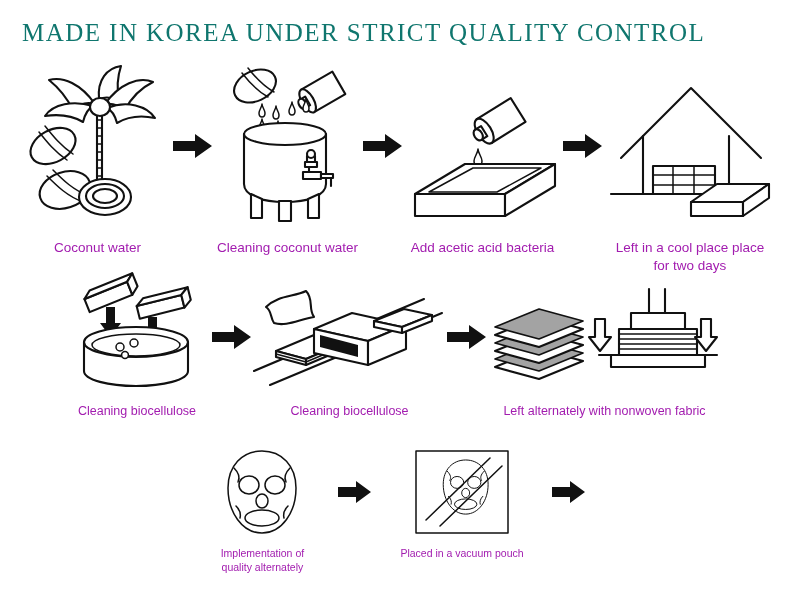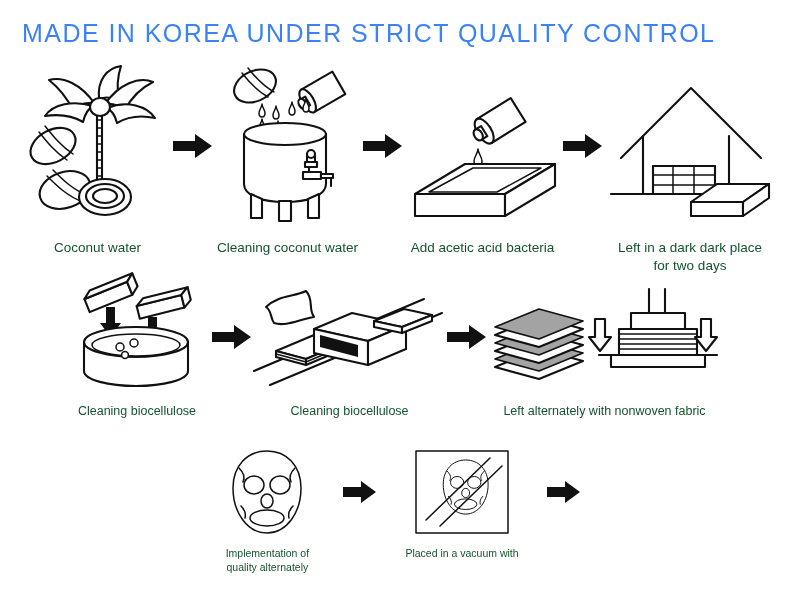--- a/index.html
+++ b/index.html
@@ -24,23 +24,23 @@
     width: 800px;
     height: 66px;
     display: flex;
     align-items: center;
   }
   .page-title {
     margin-left: 22px;
     font-size: 25px;
     letter-spacing: 1.45px;
     font-weight: 400;
-    color: #3b82f6;
+    color: #0f766e;
     white-space: nowrap;
-    font-family: Liberation Sans, sans-serif;
+    font-family: Liberation Serif, serif;
   }
 
   
   .flow-row {
     position: absolute;
     display: flex;
     align-items: flex-start;
     justify-content: center;
   }
   #row-1 { left: 0;   top: 66px;  width: 800px; }
@@ -53,21 +53,21 @@
     align-items: center;
   }
   .step-art {
     display: flex;
     align-items: flex-end;
     justify-content: center;
   }
   .step-caption {
     text-align: center;
     line-height: 1.32;
-    color: #14532d;
+    color: #a21caf;
     font-family: "Liberation Sans", sans-serif;
   }
 
   
   #row-1 .step-art { height: 160px; }
   #row-1 .step-caption { font-size: 13.5px; margin-top: 13px; }
 
   #row-2 .step-art { height: 104px; }
   #row-2 .step-caption { font-size: 12.5px; margin-top: 14px; }
 
@@ -241,21 +241,21 @@
           <path class="ln-t" d="M50 109 L112 109 M50 119 L112 119"></path>
           <path class="ln-t" d="M70 100 L70 128 M91 100 L91 128"></path>
         </g>
 
         <path class="fillw" d="M88 136 L114 118 L166 118 L140 136 Z"></path>
         <path class="fillw" d="M88 136 L140 136 L140 150 L88 150 Z"></path>
         <path class="fillw" d="M140 136 L166 118 L166 132 L140 150 Z"></path>
       </svg>
     </div>
     <div class="step-caption">
-      <div>Left in a dark dark place</div>
+      <div>Left in a cool place place</div>
       <div>for two days</div>
     </div>
   </div>
 
 </div>
 
 <div class="flow-row" id="row-2">
 
   <div class="step">
     <div class="step-art">
@@ -418,21 +418,21 @@
           <ellipse class="fillw-t" cx="35" cy="37" rx="10" ry="9"></ellipse>
           <ellipse class="fillw-t" cx="61" cy="37" rx="10" ry="9"></ellipse>
           <ellipse class="fillw-t" cx="48" cy="53" rx="6" ry="7"></ellipse>
           <ellipse class="fillw-t" cx="48" cy="70" rx="17" ry="8"></ellipse>
         </g>
 
         <path class="ln-t" d="M16 72 L80 10"></path>
         <path class="ln-t" d="M30 78 L92 18"></path>
       </svg>
     </div>
-    <div class="step-caption">Placed in a vacuum with</div>
+    <div class="step-caption">Placed in a vacuum pouch</div>
   </div>
 
   <div class="arrow">
     <svg width="34" height="22" viewBox="0 0 34 22">
       <path class="fillk" d="M0 6 L18 6 L18 0 L33 11 L18 22 L18 16 L0 16 Z"></path>
     </svg>
   </div>
 
 
 </div>

